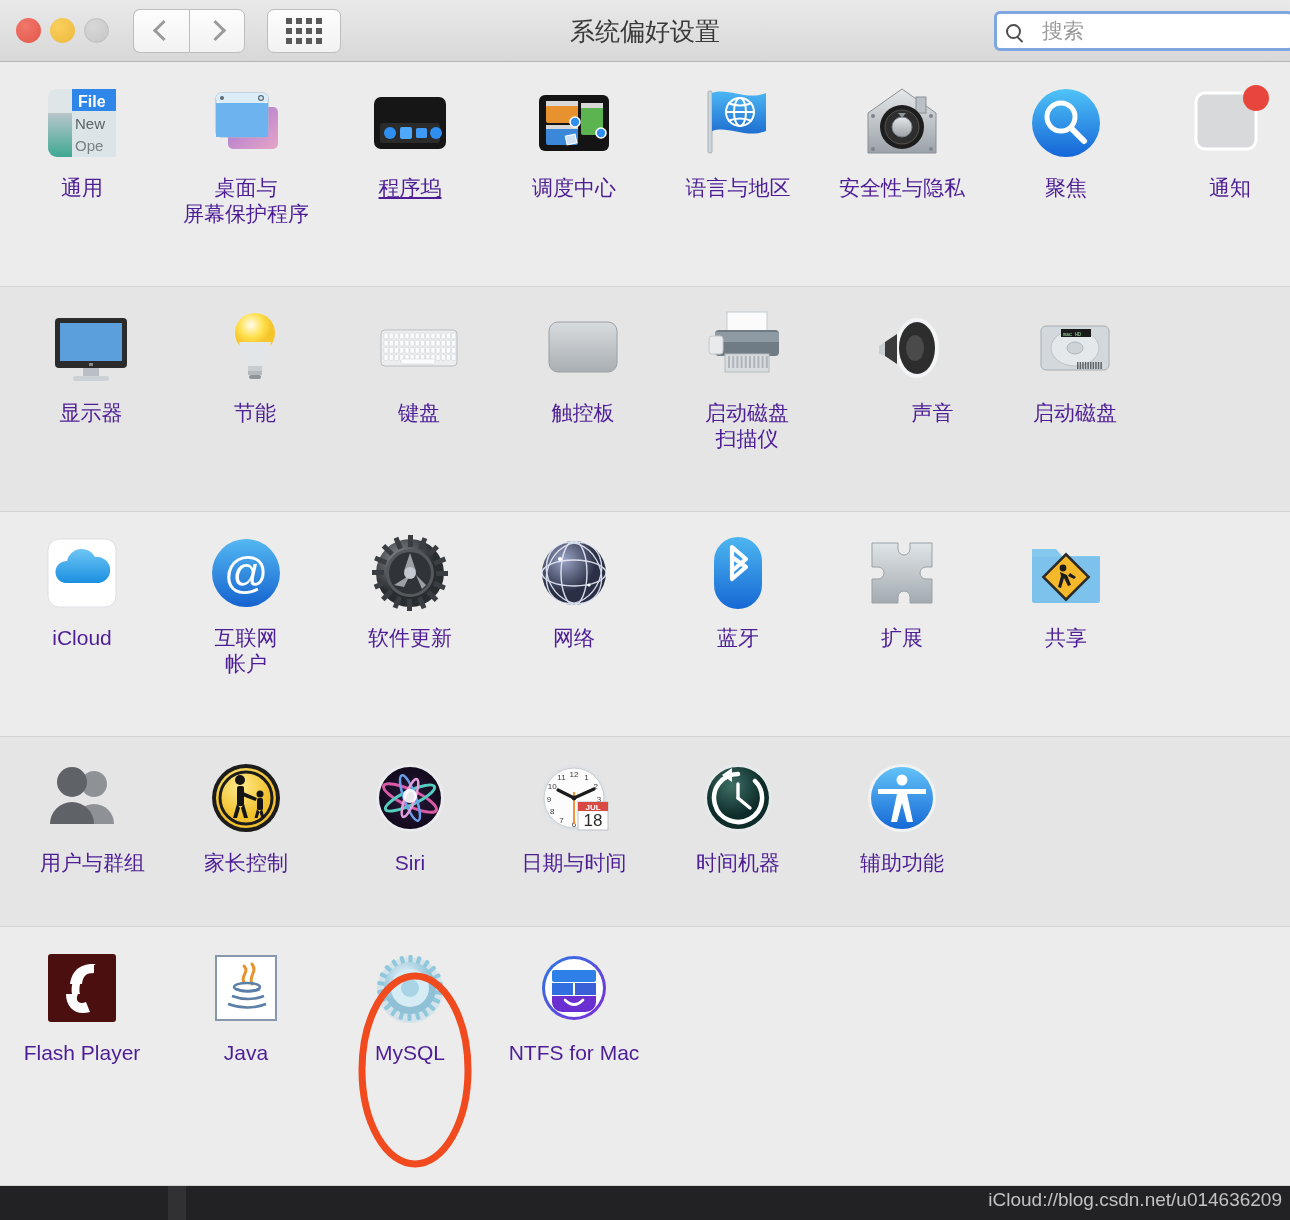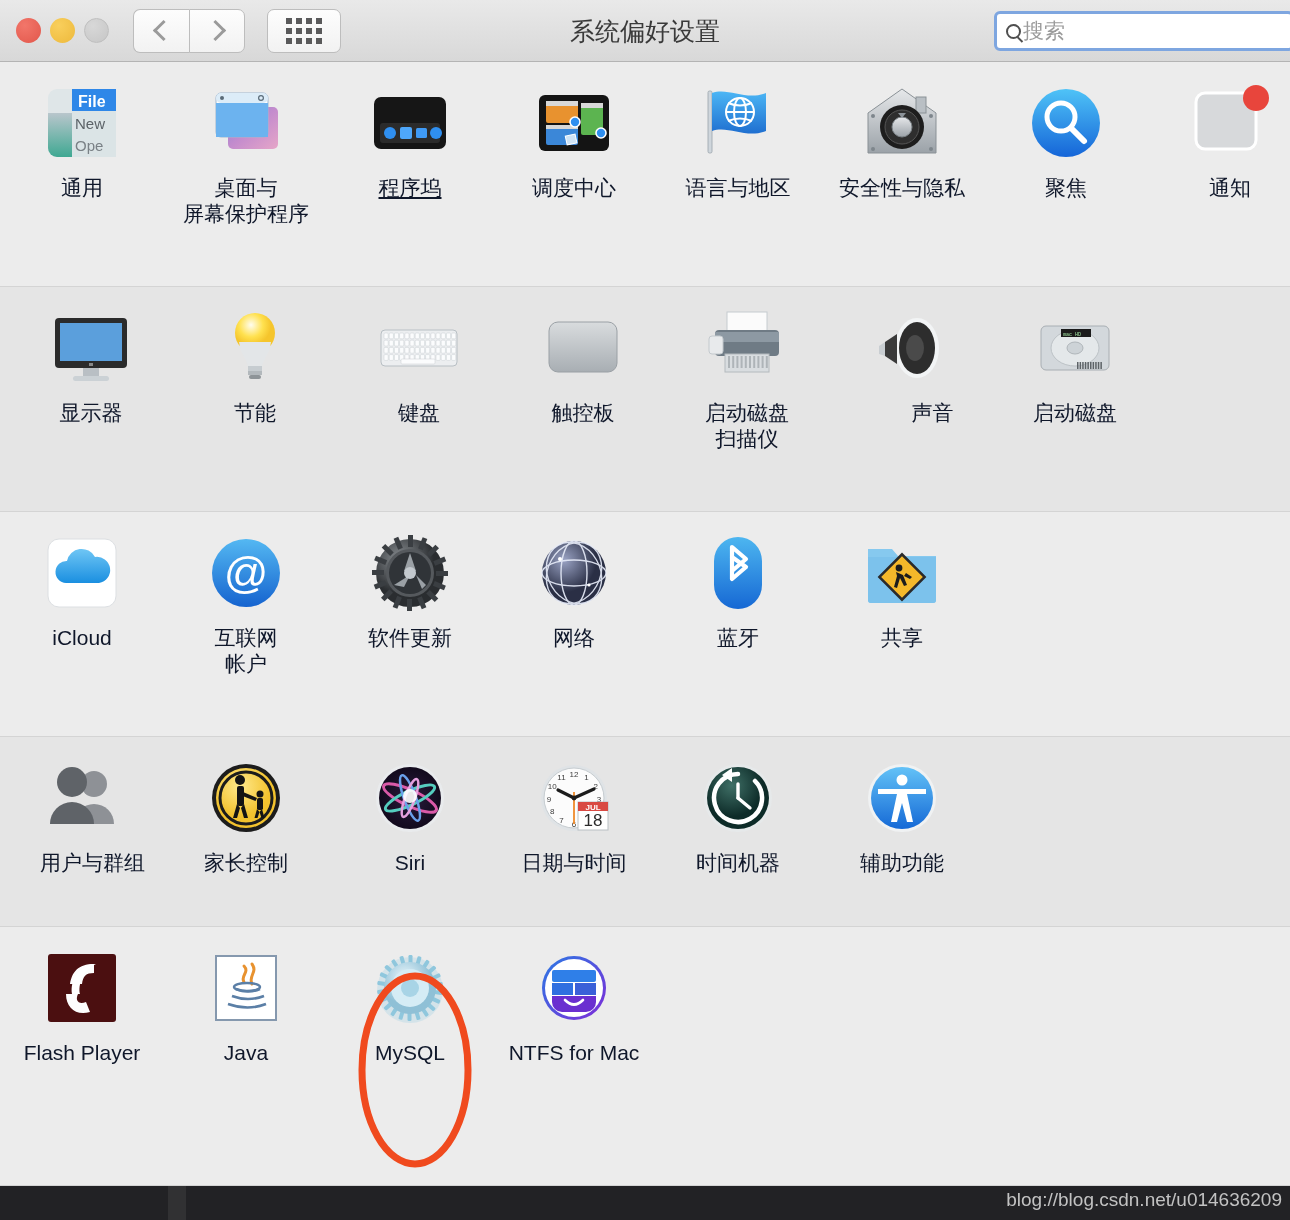--- a/index.html
+++ b/index.html
@@ -54,35 +54,35 @@
   }
 
   .searchbox {
     position: absolute; right: -4px; top: 11px;
     width: 300px; height: 40px;
     background: #fff; border: 3px solid #7ea6e0; border-radius: 6px;
     display: flex; align-items: center; padding-left: 9px;
   }
   .mag { width: 15px; height: 15px; border: 2.2px solid #4f4f4f; border-radius: 50%; position: relative; flex: none;}
   .mag::after { content:""; position:absolute; width:2.2px; height:7px; background:#4f4f4f; right:-2px; bottom:-6px; transform: rotate(-45deg); }
-  .searchph { margin-left: 2px; font-size: 21px; color: #9b9b9b; }
+  .searchph { margin-left: 21px; font-size: 21px; color: #9b9b9b; }
 
   
   .content { width: 1290px; height: 1124px; background: #ececec; }
   .prow { position: relative; width: 1290px; border-bottom: 1px solid #d4d4d4; }
   .prow.alt { background: #e5e5e5; }
   .prow.norm { background: #ececec; }
   .pgrid { display: grid; grid-template-columns: repeat(8, 164px); padding-left: 0px; }
   .pane {
     display: flex; flex-direction: column; align-items: center;
     padding-top: 18px; cursor: default;
   }
   .icoslot { width: 86px; height: 86px; display: flex; align-items: center; justify-content: center; }
   .plabel {
-    margin-top: 9px; font-size: 21px; color: #0f172a; text-align: center;
+    margin-top: 9px; font-size: 21px; color: #4c1d95; text-align: center;
     line-height: 1.22; max-width: 160px;
   }
 
   
   .botbar { position: absolute; left: 0; top: 1186px; width: 1290px; height: 34px; background: #222225; }
   .botbar .seg { position: absolute; left: 168px; top: 0; width: 18px; height: 34px; background: #313133; }
   .wm { position: absolute; right: 8px; top: 3px; font-size: 19px; color: #c2c2c2; }
 
   
   .annot { position: absolute; left: 355px; top: 972px; width: 120px; height: 196px; pointer-events: none; }
@@ -555,20 +555,34 @@
                 </defs>
                 <rect x="16" y="4" width="48" height="72" rx="24" fill="url(#bt)"></rect>
                 <path d="M34 24 L48 34 L34 46 L34 14 L48 26 L34 38" fill="none" stroke="#fff" stroke-width="4.2" stroke-linejoin="round" stroke-linecap="round"></path>
               </svg>
             </div>
             <div class="plabel" style="white-space: pre-line;">蓝牙</div>
           </div>
           <div class="pane">
             <div class="icoslot">
               <svg viewBox="0 0 80 80" width="80" height="80" xmlns="http://www.w3.org/2000/svg">
+                <defs>
+                  <linearGradient id="pz" x1="0" y1="0" x2="0" y2="1">
+                    <stop offset="0" stop-color="#dfe4e7"></stop>
+                    <stop offset="1" stop-color="#a4abb0"></stop>
+                  </linearGradient>
+                </defs>
+                <path d="M10 10 h26 v6 a6 6 0 0 0 12 0 v-6 h22 v24 h-6 a6 6 0 0 0 0 12 h6 v24 H48 v-6 a6 6 0 0 0-12 0 v6 H10 V46 h6 a6 6 0 0 0 0-12 h-6 Z" fill="url(#pz)" stroke="#9aa1a6" stroke-width="1"></path>
+              </svg>
+            </div>
+            <div class="plabel" style="white-space: pre-line;">扩展</div>
+          </div>
+          <div class="pane">
+            <div class="icoslot">
+              <svg viewBox="0 0 80 80" width="80" height="80" xmlns="http://www.w3.org/2000/svg">
                 <path d="M6 16 h24 l6 7 h38 v44 a3 3 0 0 1-3 3 H9 a3 3 0 0 1-3-3 Z" fill="#86c9ef"></path>
                 <path d="M6 24 h68 v43 a3 3 0 0 1-3 3 H9 a3 3 0 0 1-3-3 Z" fill="#7cc2ec"></path>
                 <rect x="24" y="28" width="32" height="32" fill="#f4b82a" stroke="#2a2a2a" stroke-width="2.5" transform="rotate(45 40 44)"></rect>
                 <g fill="#1c1c1c">
                   <circle cx="37" cy="35" r="3.4"></circle>
                   <path d="M34 39 l7 3 l4 10 l-3 1 l-4-8 l-3 10 l-3-1 l3-11 z"></path>
                   <path d="M44 40 l6 4 l-2 2 l-6-3 z"></path>
                 </g>
               </svg>
             </div>
@@ -799,16 +813,16 @@
     </div>
 
   <div class="annot">
     <svg viewBox="0 0 120 196" xmlns="http://www.w3.org/2000/svg">
       <ellipse cx="60" cy="98" rx="53" ry="94" fill="none" stroke="#f04a1e" stroke-width="7"></ellipse>
     </svg>
   </div>
 
   <div class="botbar">
     <div class="seg"></div>
-    <div class="wm">blog://blog.csdn.net/u014636209</div>
+    <div class="wm">iCloud://blog.csdn.net/u014636209</div>
   </div>
 
 </div>
 
 </body></html>

